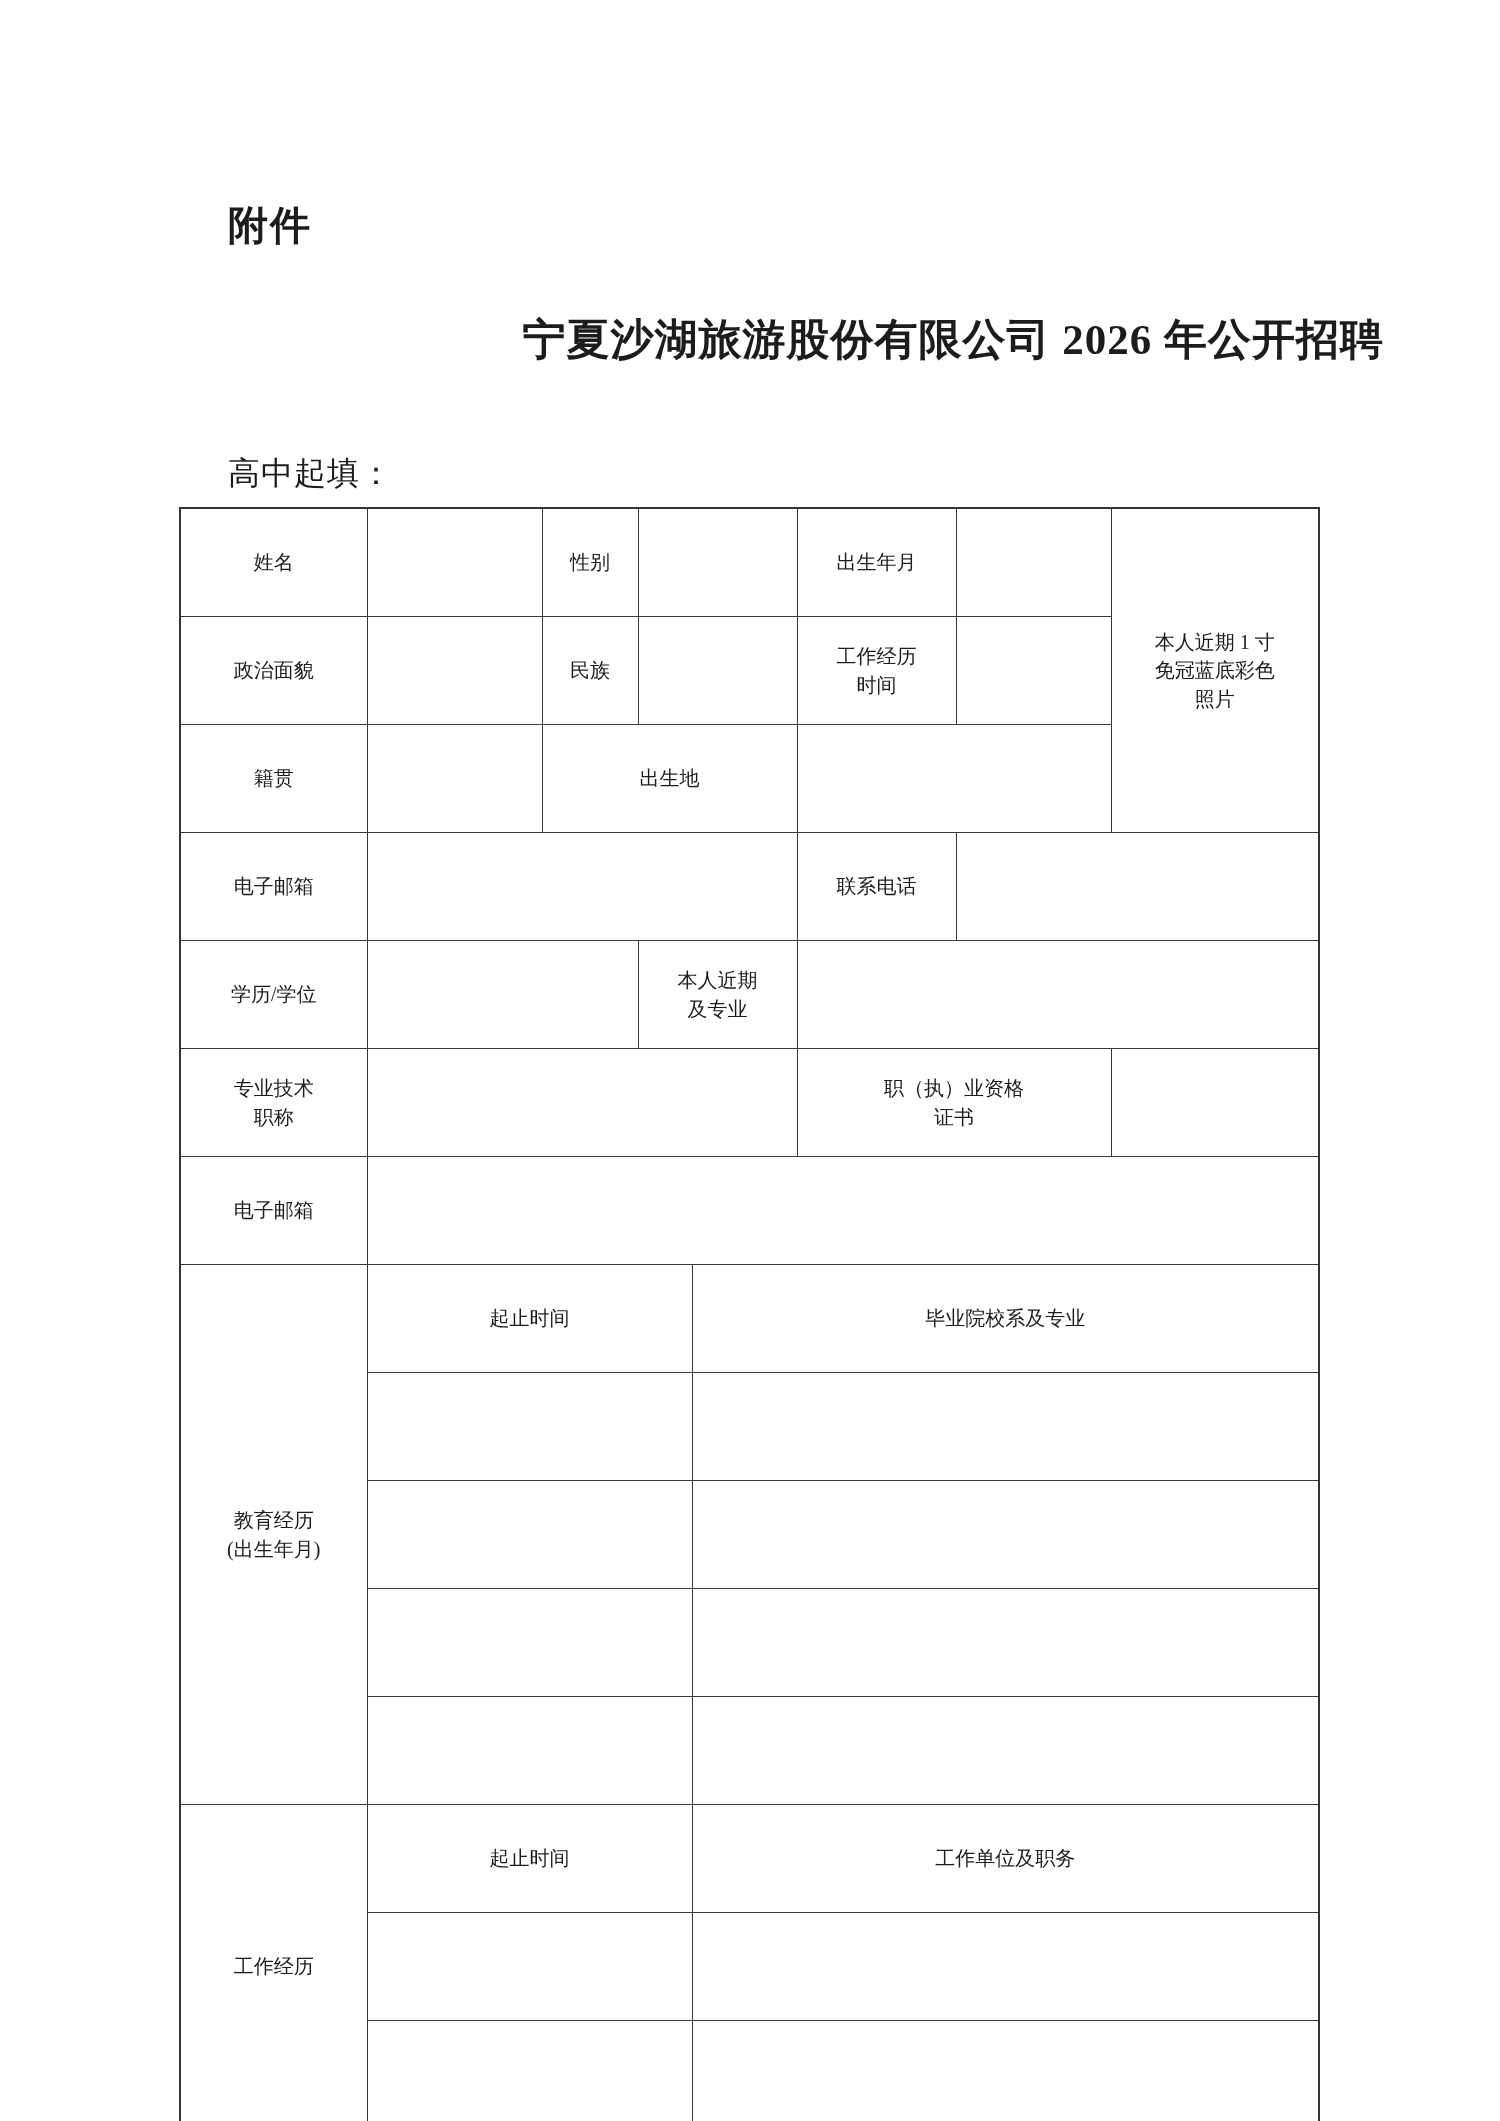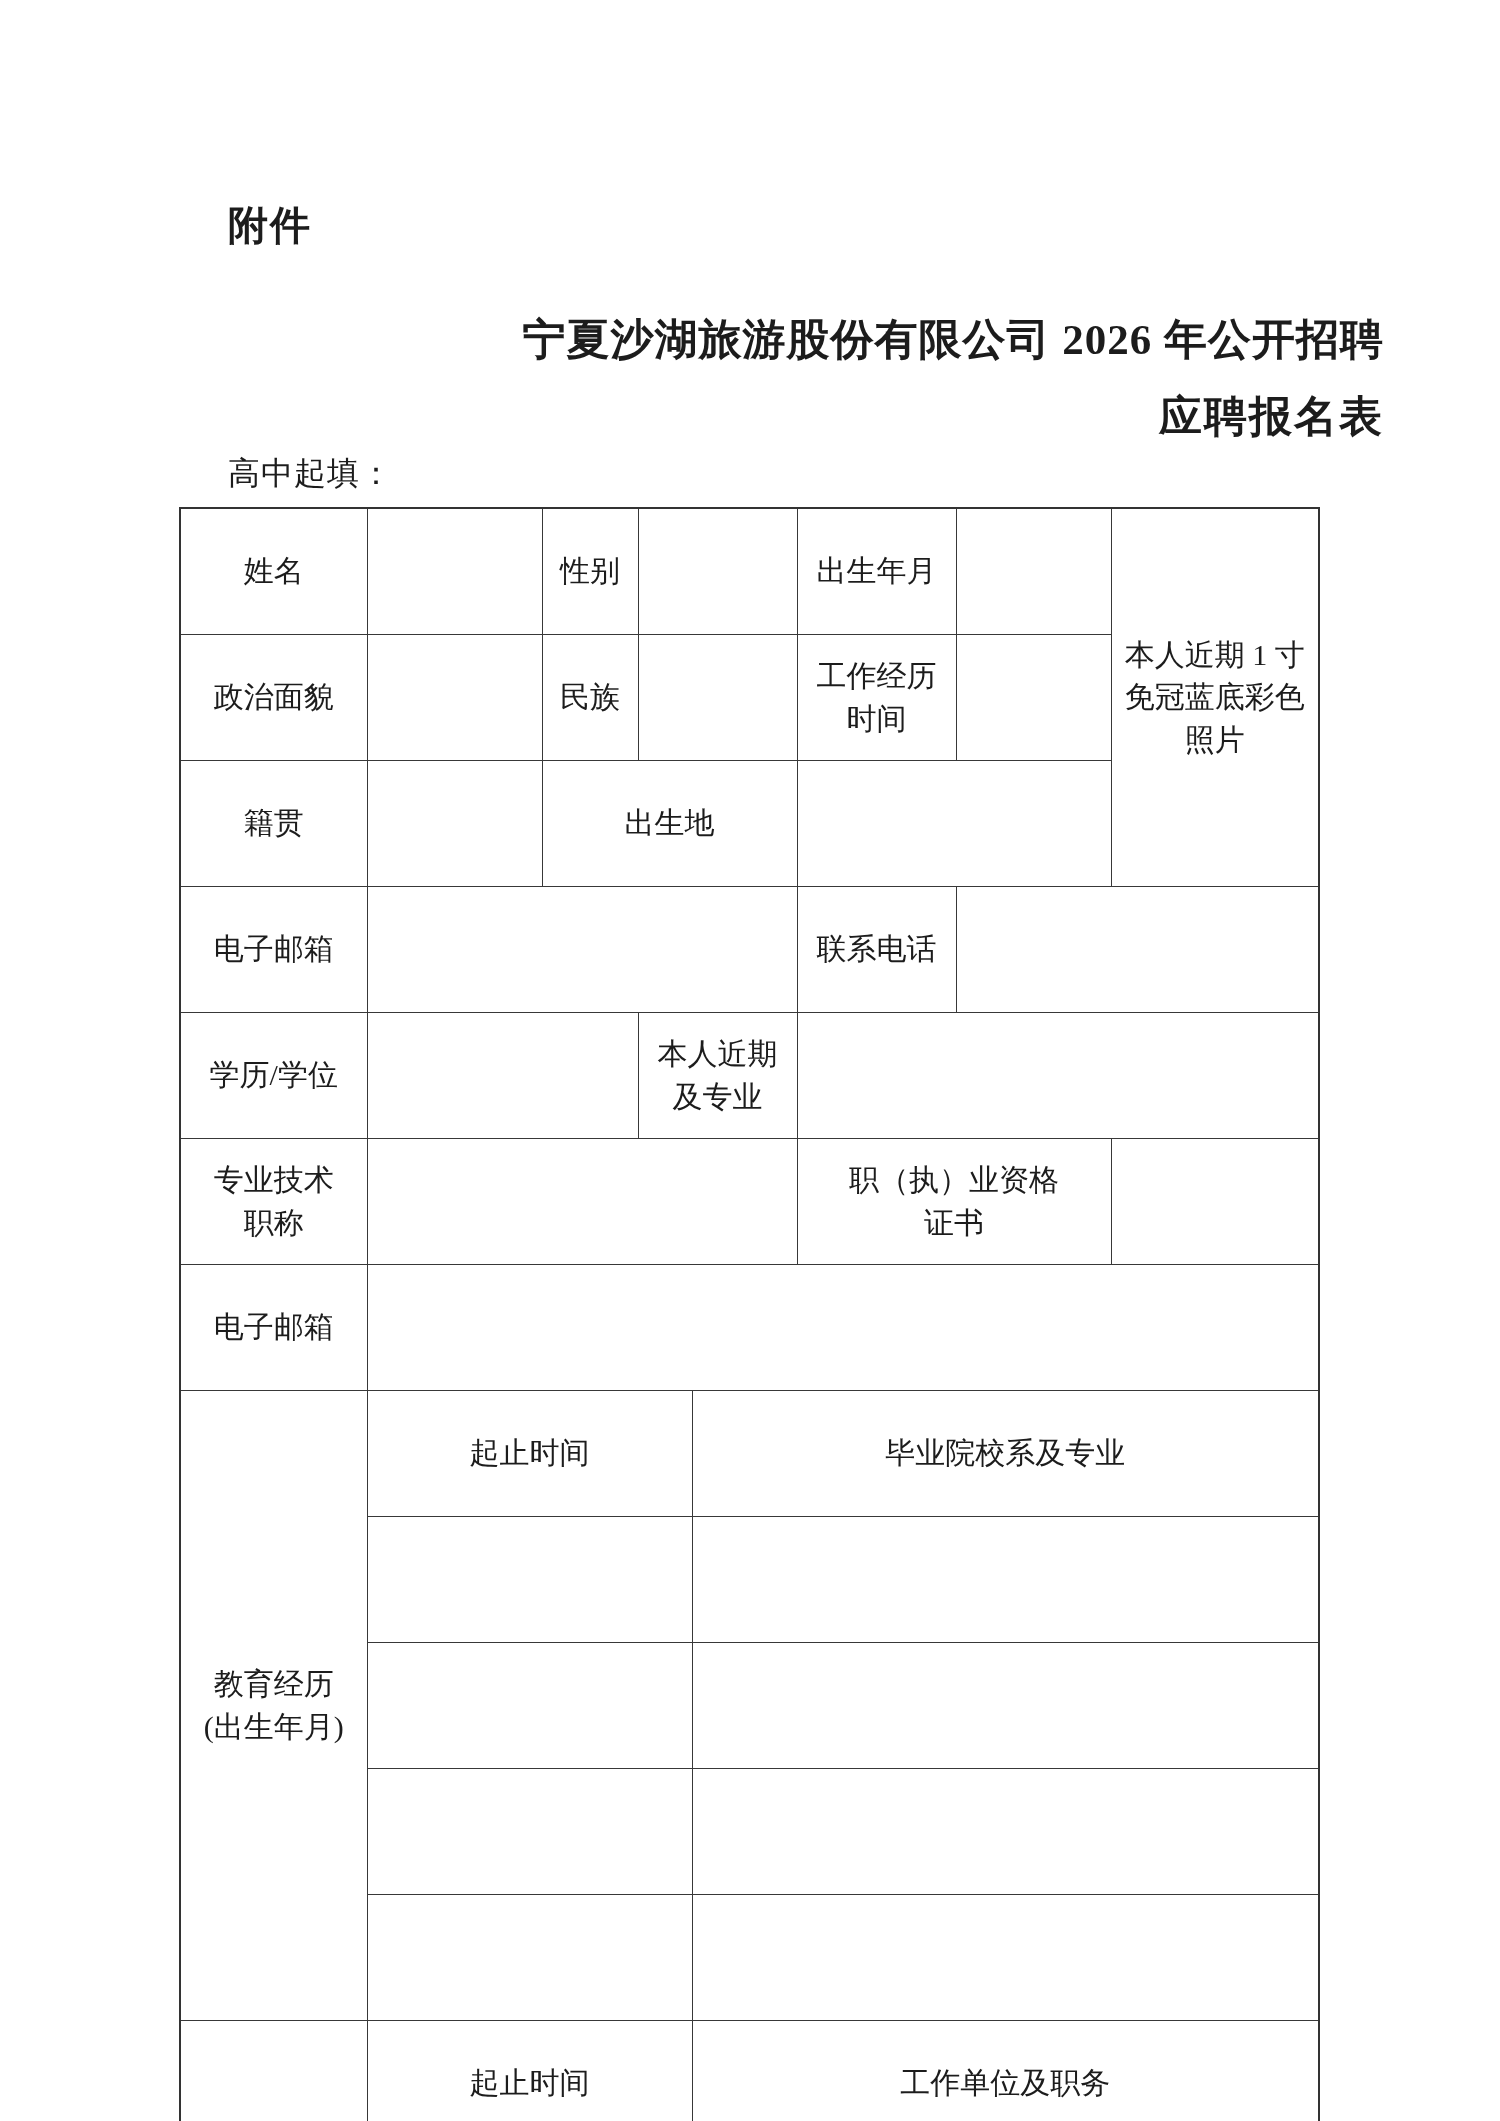--- a/index.html
+++ b/index.html
@@ -37,40 +37,39 @@
   }
   table.form{
     position:absolute;left:179px;top:507px;
     width:1141px;
     border-collapse:collapse;table-layout:fixed;
     border:2px solid #333333;
   }
   table.form td{
     border:1px solid #383838;
     height:93px;
-    padding:16px 2px;
+    padding:7px 2px;
     text-align:center;vertical-align:middle;
-    font-size:30px;
+    font-size:20px;
     line-height:1.42;
     white-space:pre-line;
     overflow:hidden;
   }
   td.sep{border-bottom-width:2px;}
   td.photo-cell{line-height:1.72;}
 </style>
 </head>
 <body>
 
 <div class="page">
 
   <div class="attachment">附件</div>
 
   <div class="title-block">
     <div class="title-line1">宁夏沙湖旅游股份有限公司 2026 年公开招聘</div>
-    <div class="title-line2">应聘报名表</div>
   </div>
 
   <div class="position-line">高中起填：</div>
 
   <table class="form">
     <colgroup>
       <col style="width:187px">
         <col style="width:175px">
         <col style="width:96px">
         <col style="width:54px">

